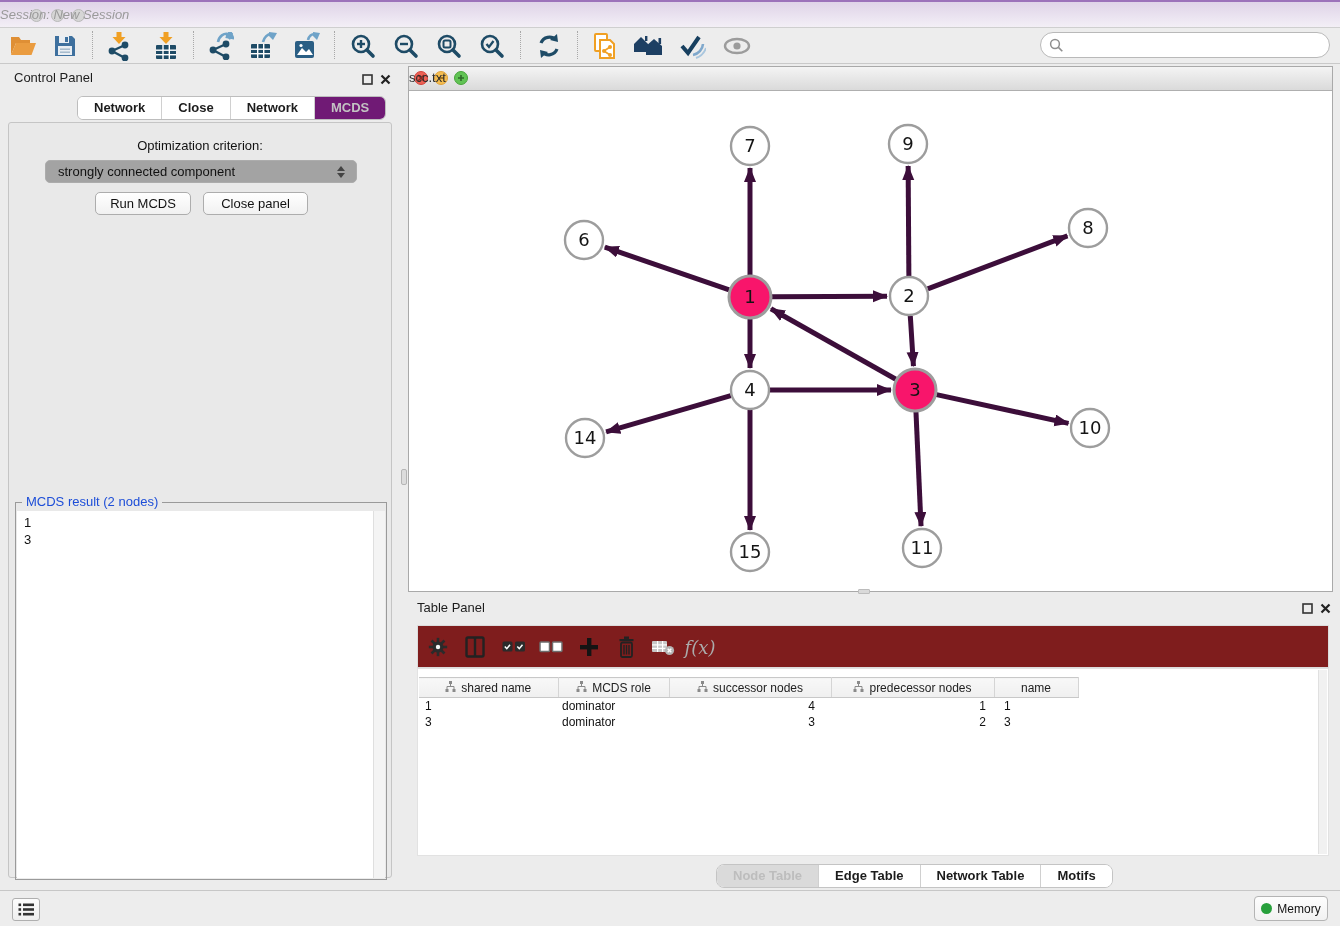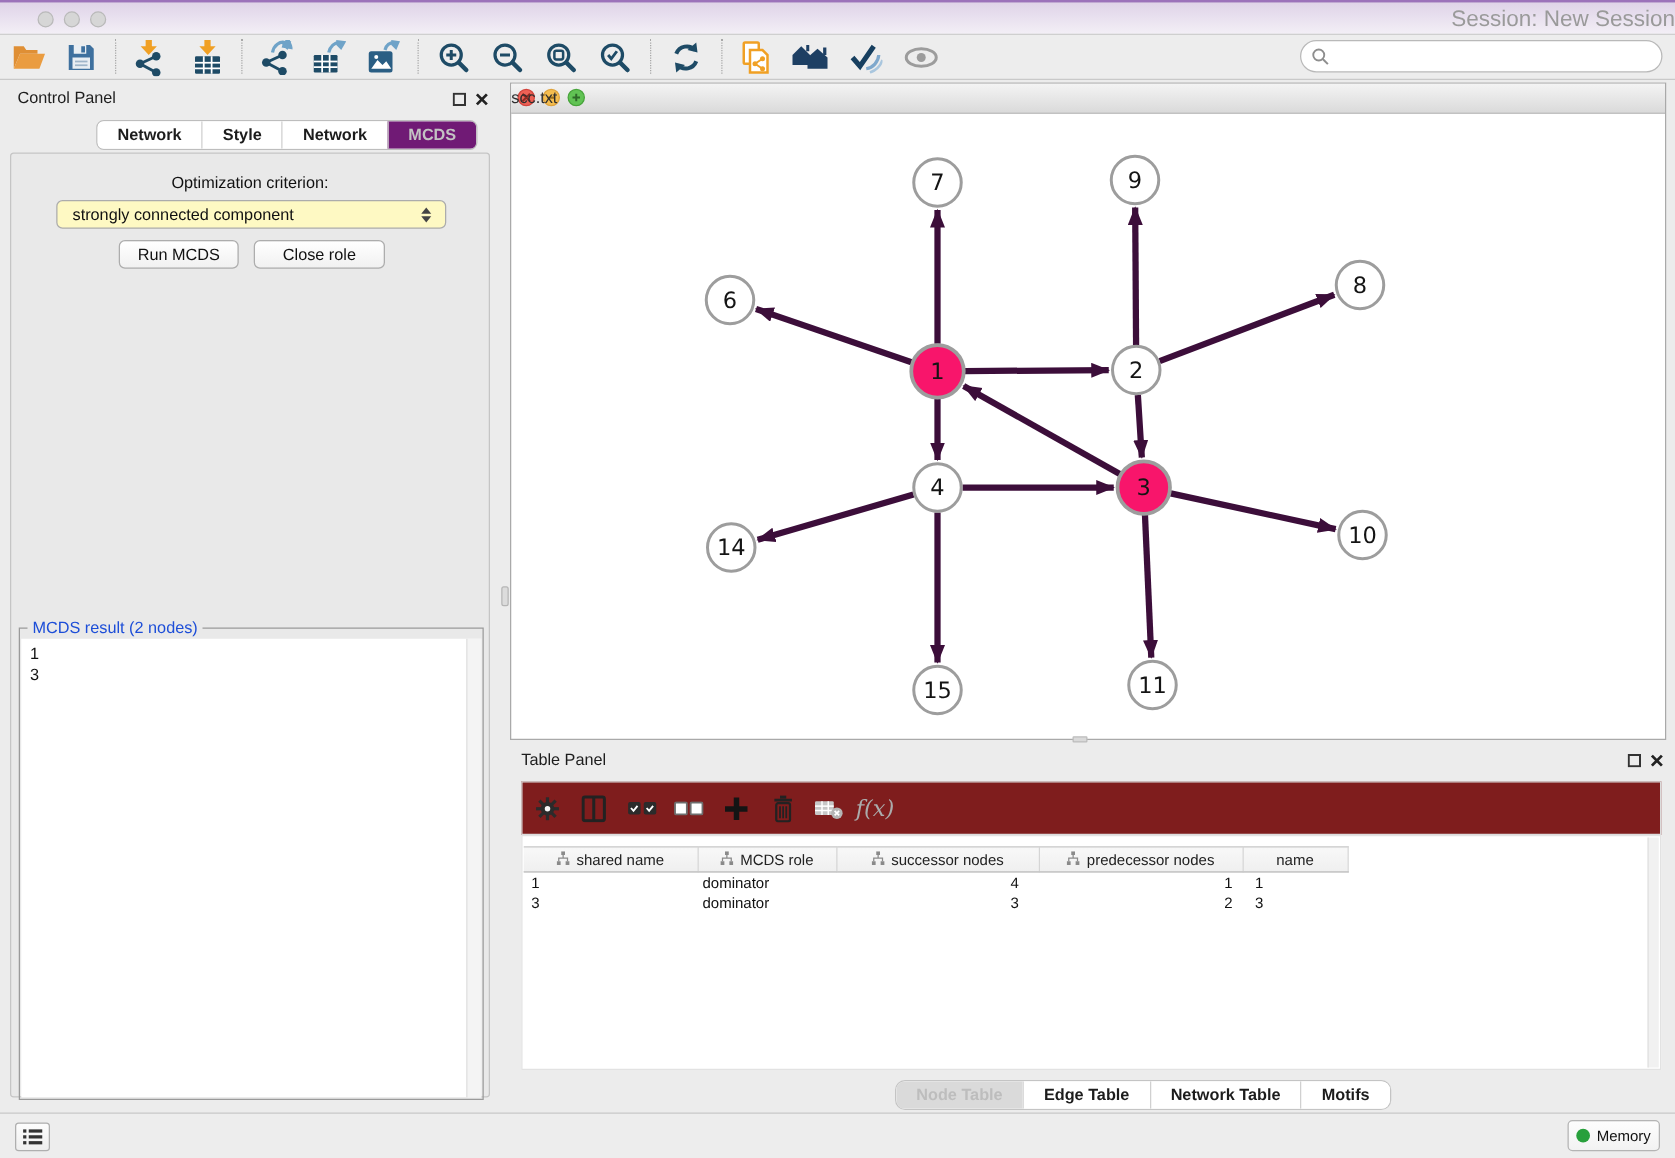--- a/index.html
+++ b/index.html
@@ -6,21 +6,21 @@
   body{
     width:1340px;height:926px;position:relative;overflow:hidden;
     background:#ececec;font-family:"Liberation Sans",sans-serif;
     -webkit-font-smoothing:antialiased;
   }
   
   .titlebar{position:absolute;left:0;top:0;width:1340px;height:28px;
     background:linear-gradient(#dfd3e8,#f3eff6);
     border-top:2px solid #9c72ba;border-bottom:1px solid #cfcfcf;box-sizing:border-box;}
   .titlebar .title-text{position:absolute;left:0;right:0;top:0;height:26px;line-height:26px;
-    text-align:right;font-size:18px;color:#9a9a9a;}
+    text-align:left;font-size:13px;color:#9a9a9a;font-style:italic;}
   .traffic{position:absolute;top:7px;width:13px;height:13px;border-radius:50%;
     background:#d6d6d6;border:1px solid #b9b9b9;box-sizing:border-box;}
   .t1{left:30px}.t2{left:51px}.t3{left:72px}
   
   .main-toolbar{position:absolute;left:0;top:28px;width:1340px;height:36px;
     background:#ededed;border-bottom:1px solid #c9c9c9;box-sizing:border-box;}
   .tbi{position:absolute;top:3px;width:34px;height:30px;display:flex;align-items:center;
     justify-content:center;cursor:default;}
   .tsep{position:absolute;top:3px;height:28px;width:0;border-left:1px dotted #a8a8a8;}
   .search-box{position:absolute;left:1040px;top:4px;width:290px;height:26px;background:#fff;
@@ -35,21 +35,21 @@
   .cp-float{left:360px}.cp-close{left:378px}
   .cp-tabs{position:absolute;left:77px;top:96px;display:flex;border:1px solid #bdbdbd;
     border-radius:6px;overflow:hidden;background:#fff;height:22px;}
   .tab{padding:0 16px;font-size:13px;line-height:22px;font-weight:bold;color:#1c1c1c;
     background:#fff;border-left:1px solid #d0d0d0;white-space:nowrap;}
   .tab:first-child{border-left:none;}
   .tab.selected{background:#701a75;color:#c3c3c3;}
   .cp-content{position:absolute;left:8px;top:122px;width:384px;height:756px;
     background:#e9e9e9;border:1px solid #c5c5c5;border-radius:3px;box-sizing:border-box;}
   .opt-label{position:absolute;left:0;right:0;top:15px;text-align:center;font-size:13px;color:#111;}
-  .dropdown{position:absolute;left:36px;top:37px;width:312px;height:23px;background:#fef9c3;
+  .dropdown{position:absolute;left:36px;top:37px;width:312px;height:23px;background:#a3a3a3;
     border:1px solid #acacac;border-radius:5px;box-sizing:border-box;display:flex;align-items:center;}
   .dropdown .dd-text{font-size:13px;color:#111;margin-left:12px;flex:1;}
   .dd-arrows{width:18px;display:flex;flex-direction:column;align-items:center;gap:2px;margin-right:6px;}
   .dd-arrows i{width:0;height:0;border-left:4px solid transparent;border-right:4px solid transparent;}
   .dd-up{border-bottom:5px solid #444;}
   .dd-down{border-top:5px solid #444;}
   .cp-btn{position:absolute;top:69px;height:23px;background:linear-gradient(#ffffff,#f1f1f1);
     border:1px solid #adadad;border-radius:5px;font-size:13px;color:#111;box-sizing:border-box;
     display:flex;align-items:center;justify-content:center;font-family:"Liberation Sans",sans-serif;}
   .run-btn{left:86px;width:96px;}
@@ -291,35 +291,35 @@
       </svg>
   </span>
   <span class="panel-btn cp-close">
     <svg width="11" height="11" viewBox="0 0 11 11">
         <path d="M1.5 1.5 L9.5 9.5 M9.5 1.5 L1.5 9.5" stroke="#222" stroke-width="2.2"></path>
       </svg>
   </span>
 </div>
 <div class="cp-tabs" id="control-tabs">
     <div class="tab">Network</div>
-    <div class="tab">Style</div>
+    <div class="tab">Close</div>
     <div class="tab">Network</div>
     <div class="tab selected">MCDS</div>
   </div>
 <div class="cp-content">
   <div class="opt-label">Optimization criterion:</div>
   <div class="dropdown">
     <span class="dd-text">strongly connected component</span>
     <span class="dd-arrows">
         <i class="dd-up"></i>
         <i class="dd-down"></i>
       </span>
   </div>
   <button class="cp-btn run-btn">Run MCDS</button>
-  <button class="cp-btn closep-btn">Close role</button>
+  <button class="cp-btn closep-btn">Close panel</button>
   <div class="result-group">
     <span class="result-label">MCDS result (2 nodes)</span>
     <div class="result-white">
       <div class="result-lines" id="result-lines">
           <div class="result-line">1</div>
           <div class="result-line">3</div>
         </div>
       <div class="result-scroll"></div>
     </div>
   </div>

